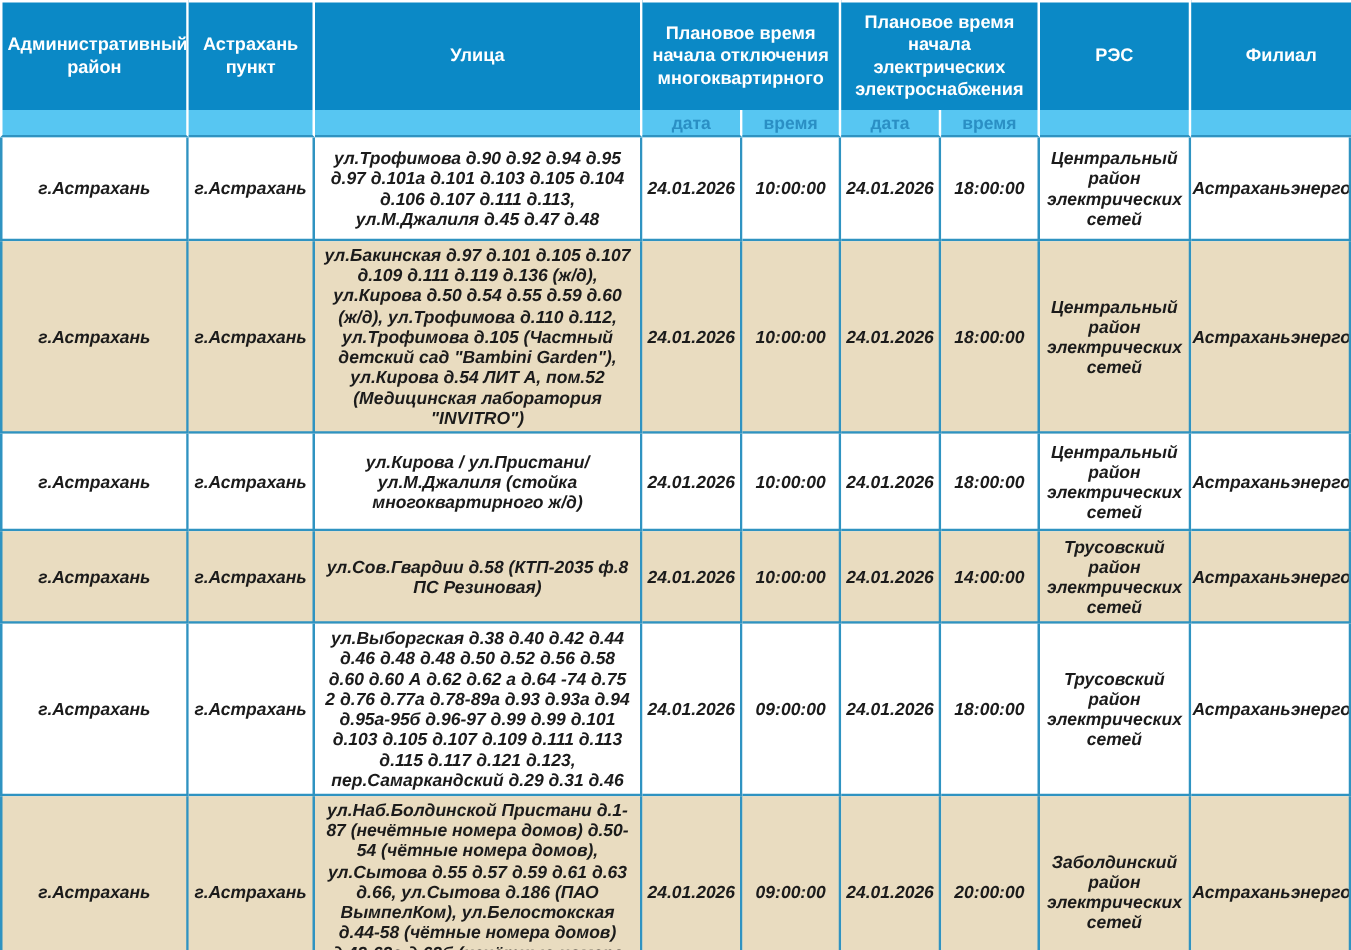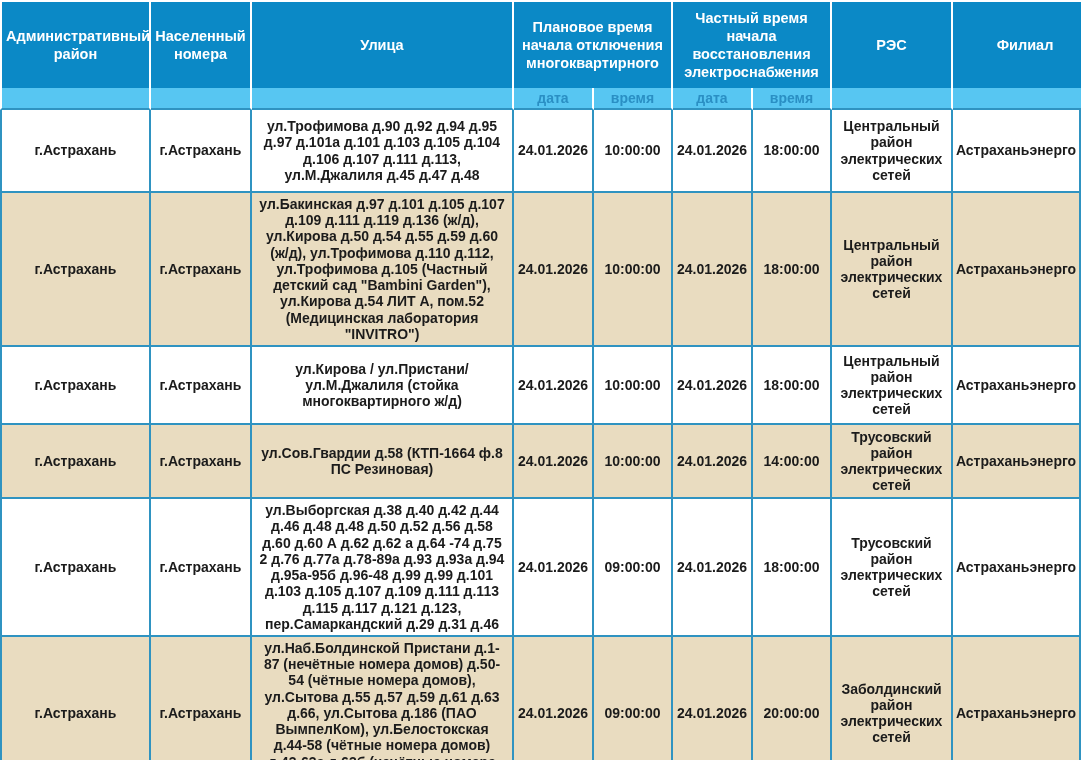--- a/index.html
+++ b/index.html
@@ -52,20 +52,21 @@
   thead tr.hdr-sub th:first-child{border-left:2px solid #ffffff;}
   thead tr.hdr-sub th:last-child{border-right:0;}
   
   tbody td{
     background:var(--row-bg);
     color:var(--body-text);
     font-size:14px;
     line-height:1.16;
     border-right:2px solid var(--border);
     border-bottom:2px solid var(--border);
+    font-style:italic;
   }
   tbody td:first-child{border-left:2px solid var(--border);}
   tbody tr:nth-child(even) td{background:var(--row-alt-bg);}
   tbody tr:nth-child(1){height:83px;}
   tbody tr:nth-child(2){height:142px;}
   tbody tr:nth-child(3){height:78px;}
   tbody tr:nth-child(4){height:74px;}
   tbody tr:nth-child(5){height:132px;}
   tbody tr:nth-child(6){height:136px;}
   td.street{padding:3px 6px;}
@@ -83,24 +84,24 @@
     <col style="width:80px">
       <col style="width:79px">
       <col style="width:80px">
       <col style="width:79px">
     <col style="width:121px">
       <col style="width:128px">
   </colgroup>
   <thead>
     <tr class="hdr-main">
       <th>Административный район</th>
-      <th>Населенный номера</th>
+      <th>Астрахань пункт</th>
       <th>Улица</th>
       <th colspan="2">Плановое время начала отключения многоквартирного</th>
-      <th colspan="2">Частный время начала восстановления электроснабжения</th>
+      <th colspan="2">Плановое время начала электрических электроснабжения</th>
       <th>РЭС</th>
       <th>Филиал</th>
     </tr>
     <tr class="hdr-sub">
       <th></th>
       <th></th>
       <th></th>
       <th>дата</th>
       <th>время</th>
       <th>дата</th>
@@ -139,32 +140,32 @@
       <td>24.01.2026</td>
       <td>10:00:00</td>
       <td>24.01.2026</td>
       <td>18:00:00</td>
       <td class="res">Центральный район электрических сетей</td>
       <td class="branch">Астраханьэнерго</td>
     </tr>
     <tr>
       <td>г.Астрахань</td>
       <td>г.Астрахань</td>
-      <td class="street">ул.Сов.Гвардии д.58 (КТП-1664 ф.8 ПС Резиновая)</td>
+      <td class="street">ул.Сов.Гвардии д.58 (КТП-2035 ф.8 ПС Резиновая)</td>
       <td>24.01.2026</td>
       <td>10:00:00</td>
       <td>24.01.2026</td>
       <td>14:00:00</td>
       <td class="res">Трусовский район электрических сетей</td>
       <td class="branch">Астраханьэнерго</td>
     </tr>
     <tr>
       <td>г.Астрахань</td>
       <td>г.Астрахань</td>
-      <td class="street">ул.Выборгская д.38 д.40 д.42 д.44 д.46 д.48 д.48 д.50 д.52 д.56 д.58 д.60 д.60 А д.62 д.62 а д.64 -74 д.75 2 д.76 д.77а д.78-89а д.93 д.93а д.94 д.95а-95б д.96-48 д.99 д.99 д.101 д.103 д.105 д.107 д.109 д.111 д.113 д.115 д.117 д.121 д.123, пер.Самаркандский д.29 д.31 д.46</td>
+      <td class="street">ул.Выборгская д.38 д.40 д.42 д.44 д.46 д.48 д.48 д.50 д.52 д.56 д.58 д.60 д.60 А д.62 д.62 а д.64 -74 д.75 2 д.76 д.77а д.78-89а д.93 д.93а д.94 д.95а-95б д.96-97 д.99 д.99 д.101 д.103 д.105 д.107 д.109 д.111 д.113 д.115 д.117 д.121 д.123, пер.Самаркандский д.29 д.31 д.46</td>
       <td>24.01.2026</td>
       <td>09:00:00</td>
       <td>24.01.2026</td>
       <td>18:00:00</td>
       <td class="res">Трусовский район электрических сетей</td>
       <td class="branch">Астраханьэнерго</td>
     </tr>
     <tr>
       <td>г.Астрахань</td>
       <td>г.Астрахань</td>

